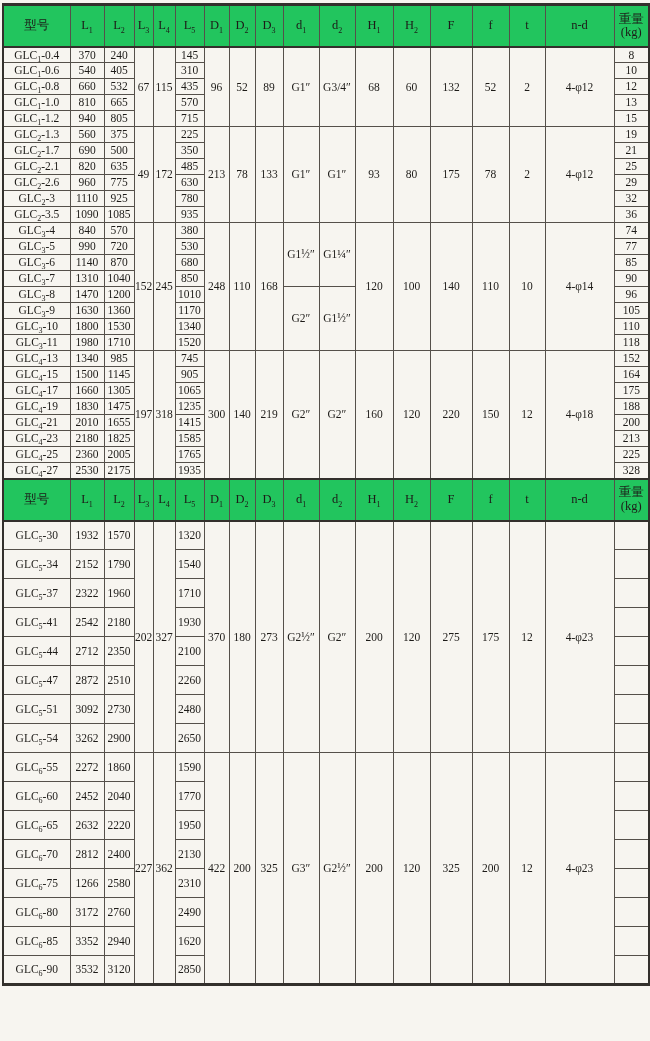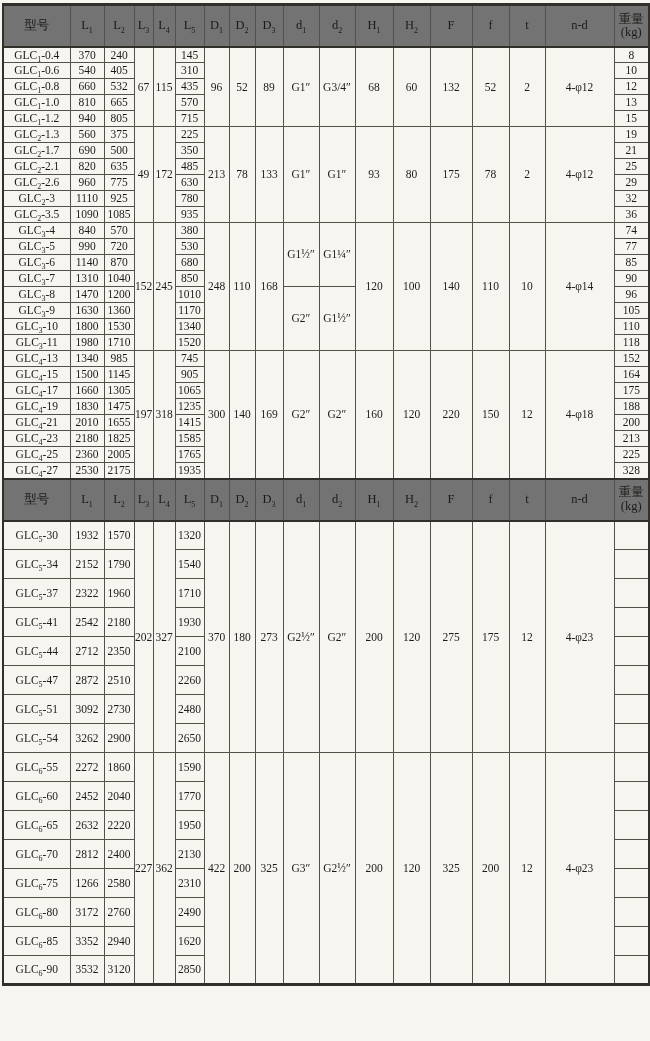--- a/index.html
+++ b/index.html
@@ -30,21 +30,21 @@
     font-size:11.5px;
     line-height:1.05;
     overflow:hidden;
     white-space:nowrap;
   }
   th{font-size:12.5px;}
   tr.header-row{height:42px;}
   tr.header-row th{
     border-top:2px solid #33302c;
     border-bottom:2px solid #33302c;
-    background:#737373;
+    background:#22c55e;
   }
   tr.short{height:16px;margin-left:40px;}
   tr.tall{height:29px;}
   sub{font-size:8px;line-height:0;}
   td.model{font-size:11.5px;}
 </style>
 </head>
 <body>
 
 <div class="page">
@@ -266,21 +266,21 @@
         </tr>
         <tr class="short">
           <td class="model">GLC<sub>4</sub>-13</td>
           <td>1340</td>
           <td>985</td>
           <td rowspan="8">197</td>
           <td rowspan="8">318</td>
           <td>745</td>
           <td rowspan="8">300</td>
           <td rowspan="8">140</td>
-          <td rowspan="8">169</td>
+          <td rowspan="8">219</td>
           <td rowspan="8">G2″</td>
           <td rowspan="8">G2″</td>
           <td rowspan="8">160</td>
           <td rowspan="8">120</td>
           <td rowspan="8">220</td>
           <td rowspan="8">150</td>
           <td rowspan="8">12</td>
           <td rowspan="8">4-φ18</td>
           <td>152</td>
         </tr>

